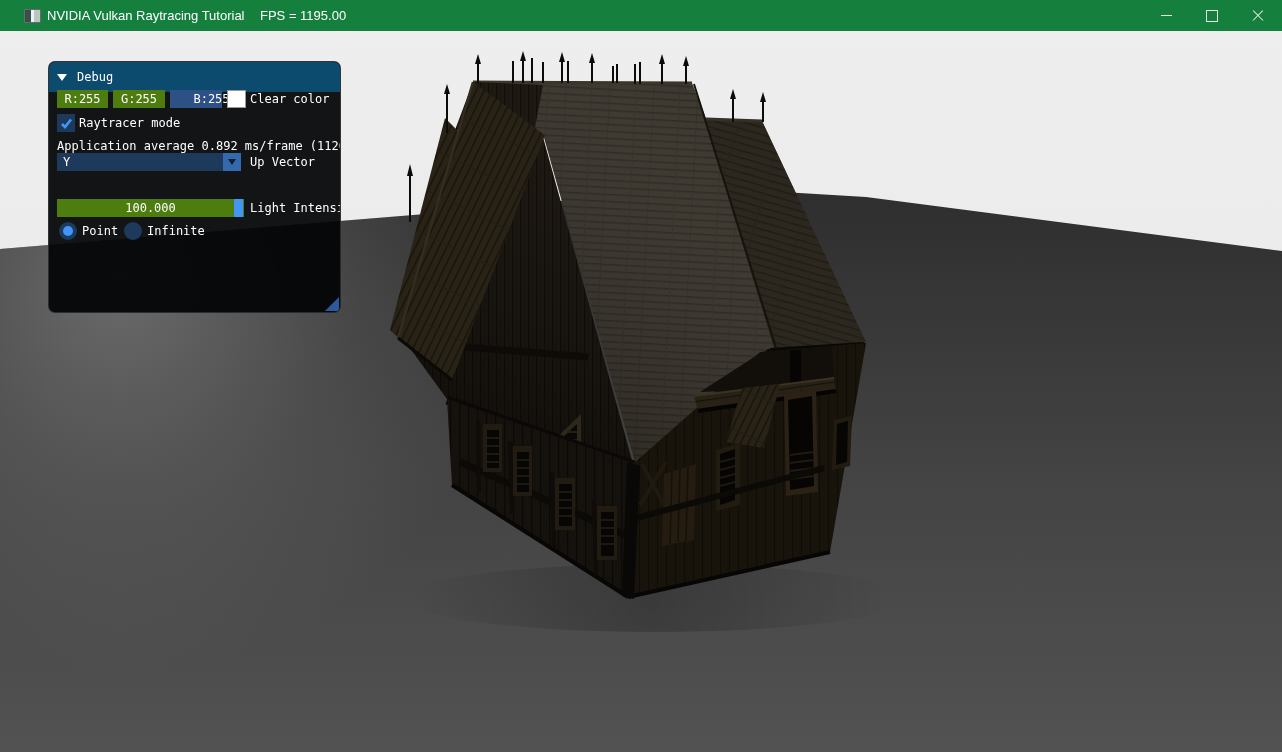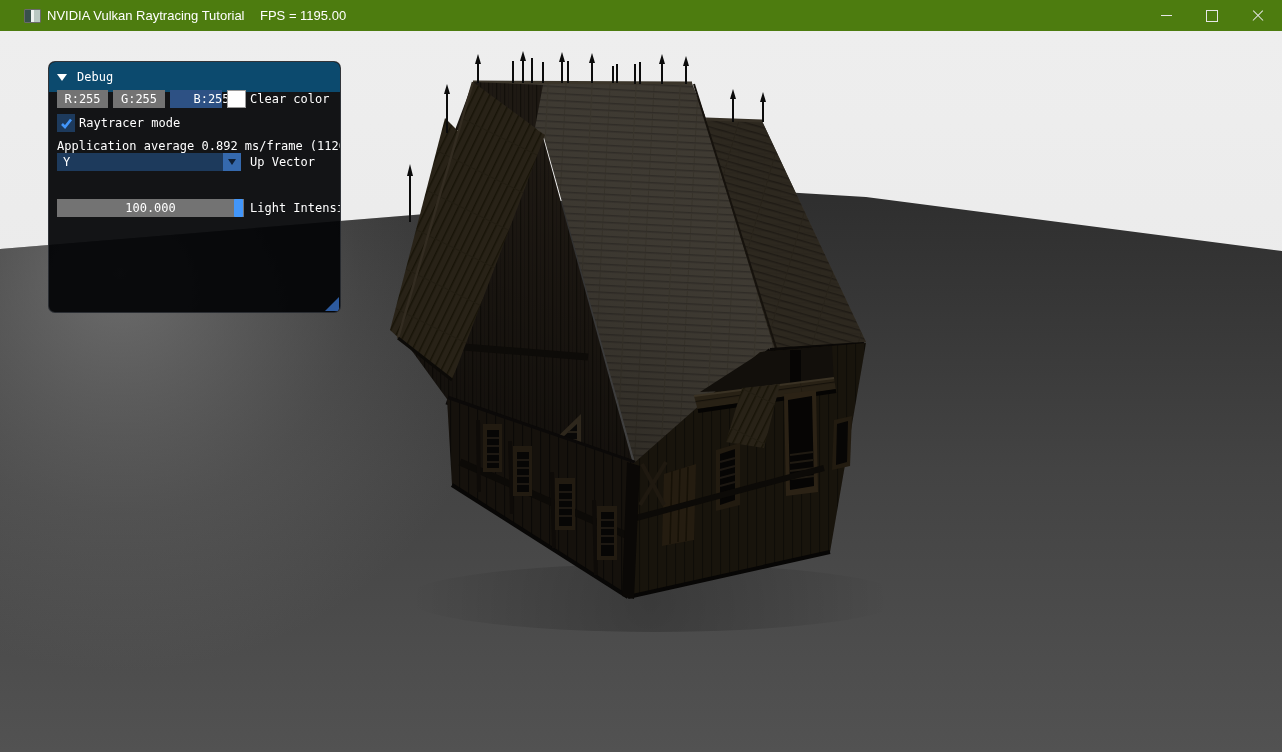--- a/index.html
+++ b/index.html
@@ -5,21 +5,21 @@
   html,body { margin:0; padding:0; }
   body {
     width:1282px; height:752px; position:relative; overflow:hidden;
     background:#000; font-family:"DejaVu Sans Mono", monospace;
     -webkit-font-smoothing:none;
   }
 
   
   .titlebar {
     position:absolute; left:0; top:0; width:1282px; height:31px;
-    background:#4d7c0f; display:flex; align-items:center;
+    background:#15803d; display:flex; align-items:center;
     font-family:"Liberation Sans", sans-serif; font-size:13px; color:#ffffff;
   }
   .app-icon {
     position:absolute; left:24px; top:9px; width:17px; height:14px;
     background:linear-gradient(90deg,#38504c 0 37%, #eef3f0 37% 62%, #b9c8c2 62% 100%);
     border:1px solid #6a6a6a; box-sizing:border-box; border-radius:1px;
   }
   .title-text { position:absolute; left:47px; top:8px; white-space:pre; }
   .fps-text   { position:absolute; left:260px; top:8px; white-space:pre; }
   .winbtn {
@@ -51,21 +51,21 @@
   }
   .tri-down {
     width:0; height:0; border-left:5px solid transparent;
     border-right:5px solid transparent; border-top:7px solid #ffffff;
   }
   .imgui-title .tri-down { margin-left:8px; }
   .imgui-title-label { margin-left:10px; }
 
   .row { position:absolute; left:0; height:18px; }
   .frame {
-    position:absolute; height:18px; background:#737373;
+    position:absolute; height:18px; background:#4d7c0f;
     display:flex; align-items:center; justify-content:center; box-sizing:border-box;
   }
   .btn-b { background:#2d5184;padding-left:31px; }
   .swatch { position:absolute; width:19px; height:18px; background:#ffffff; border:1px solid #9a9a9a; box-sizing:border-box; }
   .lbl { position:absolute; top:2px; white-space:pre; }
 
   .checkbox { position:absolute; left:8px; top:0; width:18px; height:18px; background:#1d3a5c;
               display:flex; align-items:center; justify-content:center; }
 
   .combo { position:absolute; left:8px; width:184px; height:18px; background:#1d3a5c; }
@@ -390,15 +390,23 @@
 
 
   <div class="row" style="top:137px; width:100%;">
     <div class="frame" style="left:8px; width:187px;">
       <div class="grab" style="left:177px;"></div>
       <span style="position:relative;">100.000</span>
     </div>
     <span class="lbl" style="left:201px;">Light Intensity</span>
   </div>
 
+  <div class="row" style="top:160px; width:100%;">
+    <div class="radio" style="left:10px;">
+        <div class="dot"></div>
+      </div>
+    <span class="lbl" style="left:33px;">Point</span>
+    <div class="radio" style="left:75px;"></div>
+    <span class="lbl" style="left:98px;">Infinite</span>
+  </div>
 
   <div class="resize-grip"></div>
 </div>
 
 </body></html>

